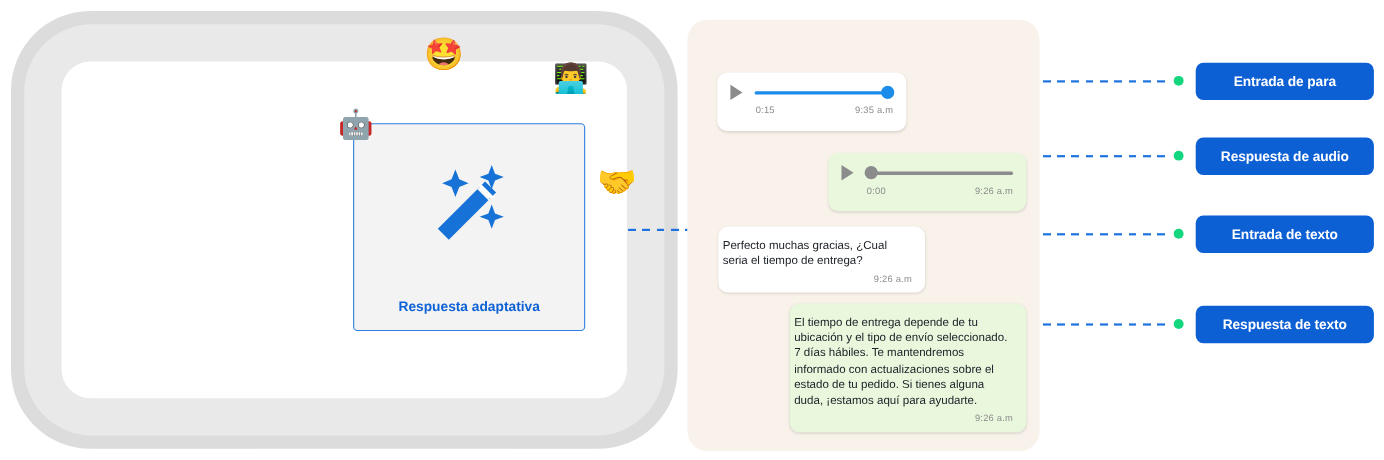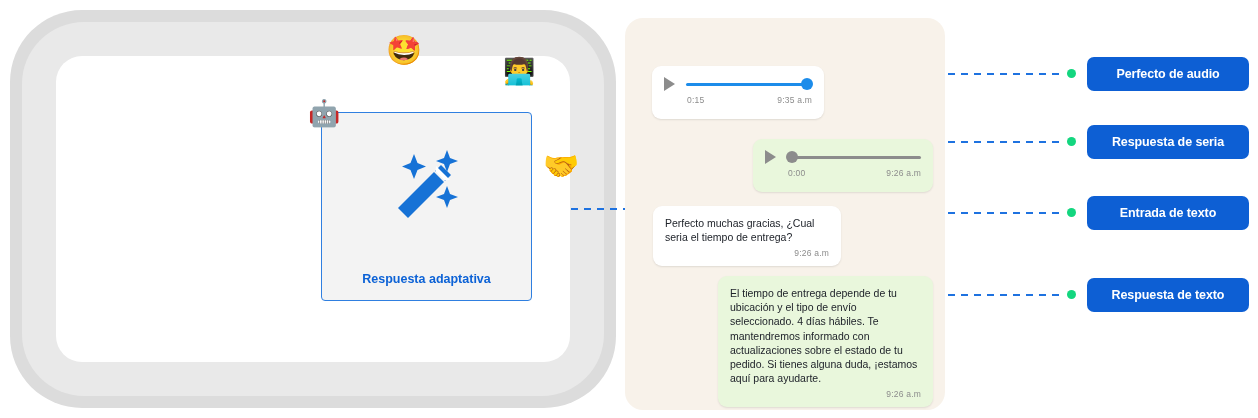--- a/index.html
+++ b/index.html
@@ -165,21 +165,21 @@
   .audio-meta {
     display: flex;
     justify-content: space-between;
     padding: 0 12px 14px 35px;
     font-size: 8.5px;
     color: #8c8c8c;
     letter-spacing: 0.2px;
   }
 
   .bubble-text {
-    padding: 10px 12px 4px 12px;
+    padding: 10px 12px 4px 4px;
     font-size: 10.5px;
     line-height: 14.2px;
     color: #20242b;
   }
   .bubble-time {
     text-align: right;
     padding: 0 12px 8px 12px;
     font-size: 8.5px;
     color: #8c8c8c;
     letter-spacing: 0.2px;
@@ -288,35 +288,35 @@
         <span>9:26 a.m</span>
       </div>
     </div>
 
     <div class="bubble bubble-in" id="bubble-text-in">
       <div class="bubble-text">Perfecto muchas gracias, ¿Cual seria el tiempo de entrega?</div>
       <div class="bubble-time">9:26 a.m</div>
     </div>
 
     <div class="bubble bubble-out" id="bubble-text-out">
-      <div class="bubble-text">El tiempo de entrega depende de tu ubicación y el tipo de envío seleccionado.  4 días hábiles. Te mantendremos informado con actualizaciones sobre el estado de tu pedido. Si tienes alguna duda, ¡estamos aquí para ayudarte.</div>
+      <div class="bubble-text">El tiempo de entrega depende de tu ubicación y el tipo de envío seleccionado.  7 días hábiles. Te mantendremos informado con actualizaciones sobre el estado de tu pedido. Si tienes alguna duda, ¡estamos aquí para ayudarte.</div>
       <div class="bubble-time">9:26 a.m</div>
     </div>
   </div>
 
   <div class="connector" style="left:948px; top:73px;  width:117px;"></div>
   <div class="conn-dot" style="left:1067px; top:69px;"></div>
 
   <div class="connector" style="left:948px; top:141px; width:117px;"></div>
   <div class="conn-dot" style="left:1067px; top:137px;"></div>
 
   <div class="connector" style="left:948px; top:212px; width:117px;"></div>
   <div class="conn-dot" style="left:1067px; top:208px;"></div>
 
   <div class="connector" style="left:948px; top:294px; width:117px;"></div>
   <div class="conn-dot" style="left:1067px; top:290px;"></div>
 
-  <div class="pill" style="left:1087px; top:57px;">Perfecto de audio</div>
-  <div class="pill" style="left:1087px; top:125px;">Respuesta de seria</div>
+  <div class="pill" style="left:1087px; top:57px;">Entrada de para</div>
+  <div class="pill" style="left:1087px; top:125px;">Respuesta de audio</div>
   <div class="pill" style="left:1087px; top:196px;">Entrada de texto</div>
   <div class="pill" style="left:1087px; top:278px;">Respuesta de texto</div>
 
 </div>
 
 </body></html>

